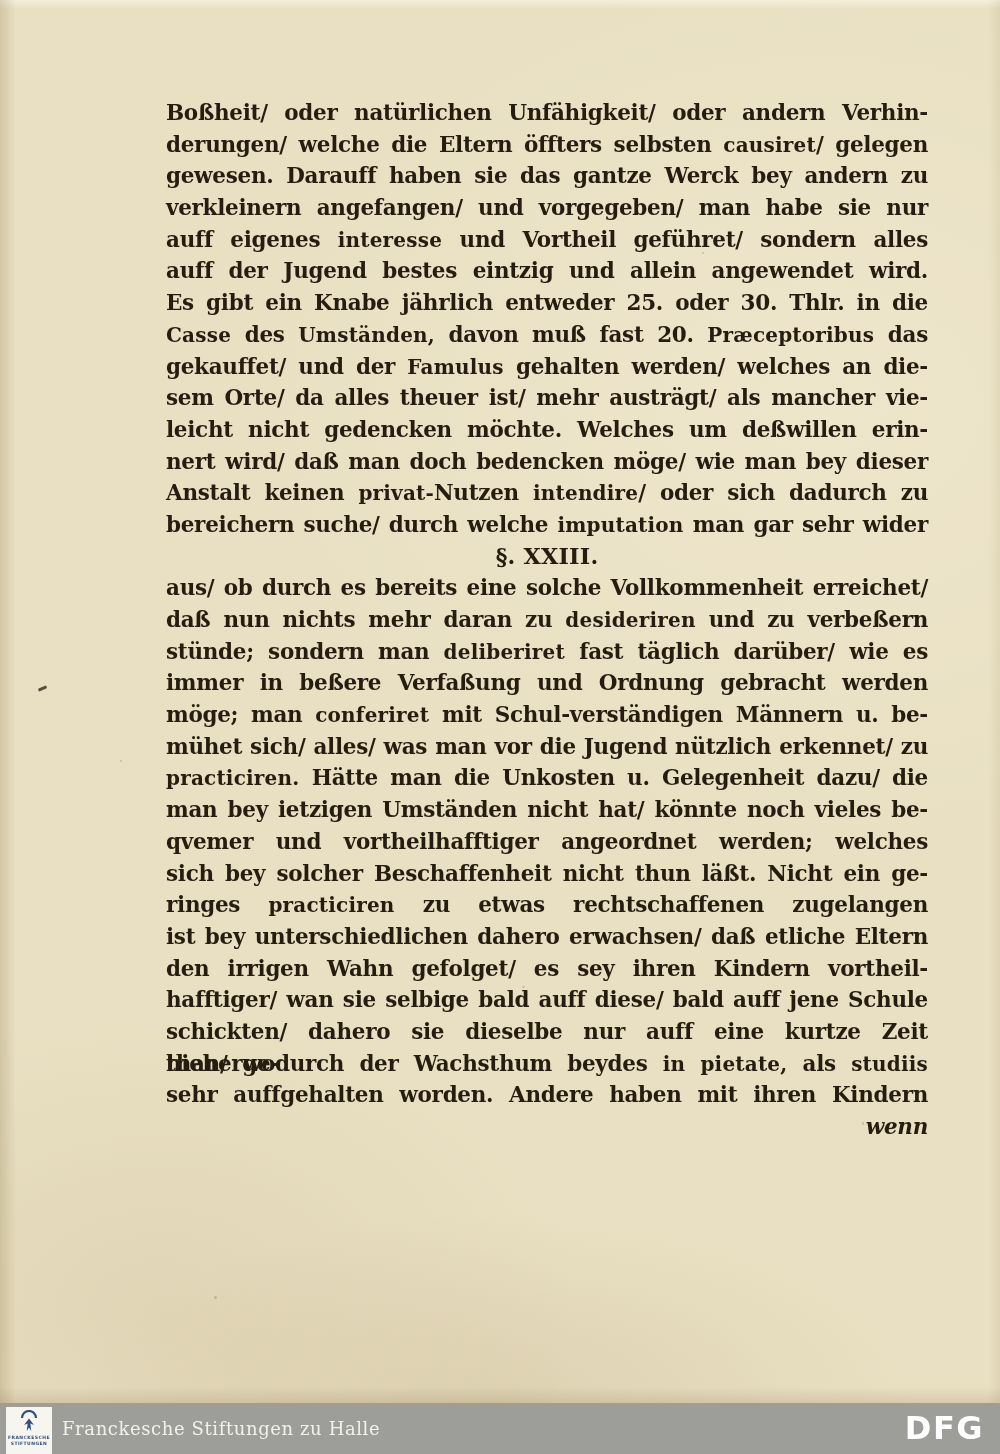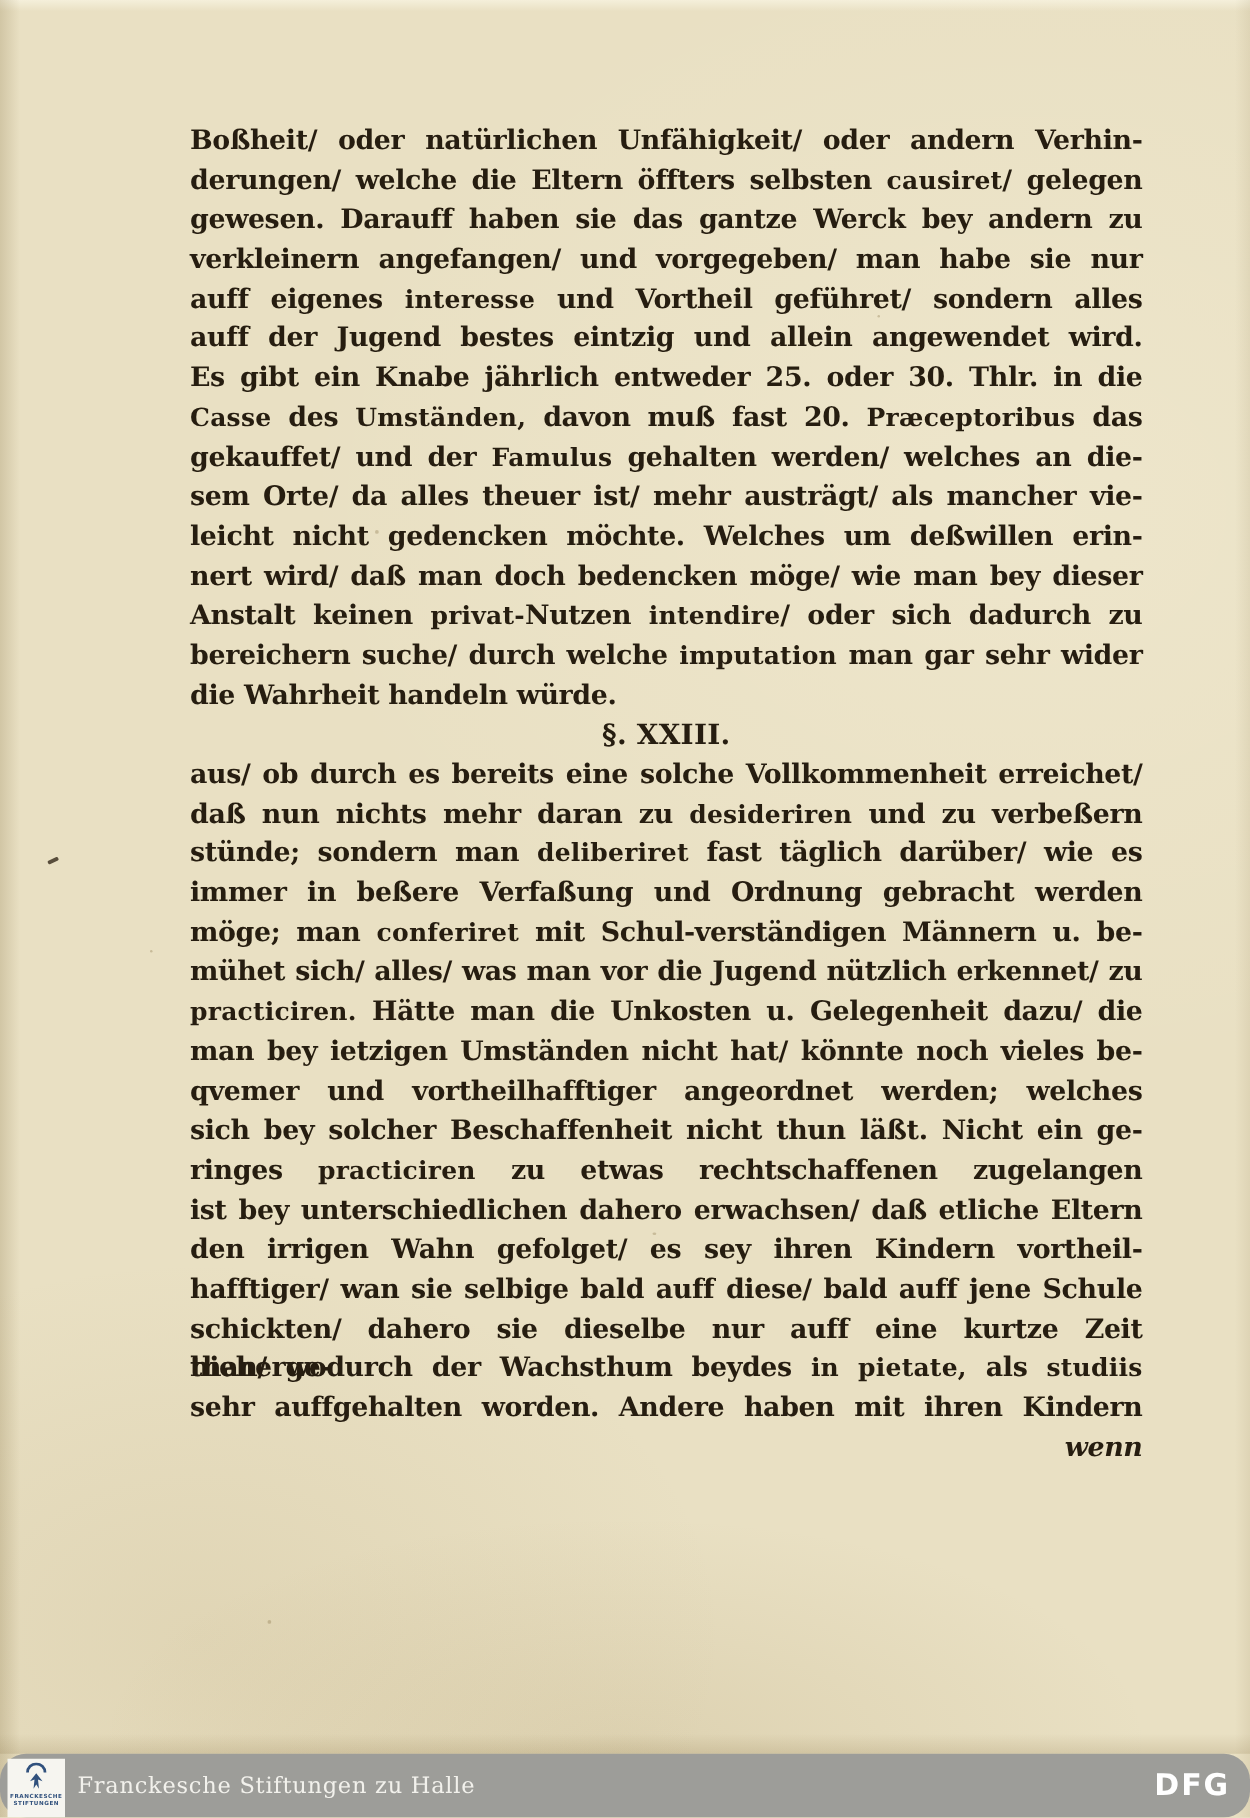--- a/index.html
+++ b/index.html
@@ -20,58 +20,57 @@
       radial-gradient(ellipse 600px 260px at 50% 96%, rgba(150,125,70,0.14), transparent 70%);
   }
   .edge-bottom{
     position:absolute;left:0;top:1387px;width:1000px;height:16px;
     background:linear-gradient(to bottom, rgba(130,108,60,0), rgba(130,108,60,0.18));
   }
   .speck{position:absolute;border-radius:50%;background:rgba(115,92,48,0.28);}
   .ink-mark{position:absolute;background:rgba(40,30,15,0.75);border-radius:1px;transform:rotate(65deg);}
 
   .textblock{
-    position:absolute;left:152px;top:97px;width:762px;
+    position:absolute;left:166px;top:97px;width:762px;
     color:var(--ink,#261d10);
   }
   .line{
     height:31.7px;line-height:31.7px;font-size:21.5px;font-weight:bold;
     letter-spacing:-0.3px;
   }
   .line.j{text-align:justify;text-align-last:justify;}
   .line.l{text-align:left;}
   .line.c{text-align:center;font-size:24px;font-weight:normal;letter-spacing:0.5px;}
   .line.r{text-align:right;font-style:italic;}
   .line.ind{text-indent:48px;}
   .an{font-weight:bold;font-size:0.93em;letter-spacing:0.2px;}
 
   .footer-bar{
     position:absolute;left:0;top:1403px;width:1000px;height:51px;
     background:var(--footer-bar,#9d9d99);
-    border-radius:21px;
   }
   .logo-box{
     position:absolute;left:6px;top:4px;width:46px;height:47px;
     background:#f6f5f0;display:flex;flex-direction:column;align-items:center;
     padding-top:3px;box-sizing:border-box;
   }
   .logo-text{
     font-family:"DejaVu Sans", sans-serif;font-weight:bold;
     font-size:4.5px;line-height:5.5px;letter-spacing:0.45px;
     color:var(--logo-blue,#31517d);text-align:center;margin-top:1px;
   }
   .bar-title{
     position:absolute;left:62px;top:0;height:51px;line-height:51px;
     color:var(--footer-text,#f2f1ec);font-size:18px;letter-spacing:0.6px;
     font-family:"DejaVu Serif", serif;
   }
   .dfg{
     position:absolute;right:16px;top:0;height:51px;line-height:51px;
     color:#ffffff;font-family:"DejaVu Sans", sans-serif;
-    font-weight:800;font-size:24px;letter-spacing:1.5px;
+    font-weight:800;font-size:32px;letter-spacing:1.5px;
   }
 </style>
 </head>
 <body>
 
 <div class="paper"></div>
 <div class="edge-bottom"></div>
 
 <div class="speck" style="left:300px;top:424px;width:3px;height:3px;"></div>
 <div class="speck" style="left:702px;top:252px;width:2px;height:2px;"></div>
@@ -89,21 +88,20 @@
     <div class="line j"><span class="bl">auff eigenes </span><span class="an">interesse</span><span class="bl"> und Vortheil geführet/ sondern alles</span></div>
     <div class="line j"><span class="bl">auff der Jugend bestes eintzig und allein angewendet wird.</span></div>
     <div class="line j"><span class="bl">Es gibt ein Knabe jährlich entweder 25. oder 30. Thlr. in die</span></div>
     <div class="line j"><span class="an">Casse</span><span class="bl"> des </span><span class="an">Umständen,</span><span class="bl"> davon muß fast 20. </span><span class="an">Præceptoribus</span><span class="bl"> das</span></div>
     <div class="line j"><span class="bl">gekauffet/ und der </span><span class="an">Famulus</span><span class="bl"> gehalten werden/ welches an die-</span></div>
     <div class="line j"><span class="bl">sem Orte/ da alles theuer ist/ mehr austrägt/ als mancher vie-</span></div>
     <div class="line j"><span class="bl">leicht nicht gedencken möchte. Welches um deßwillen erin-</span></div>
     <div class="line j"><span class="bl">nert wird/ daß man doch bedencken möge/ wie man bey dieser</span></div>
     <div class="line j"><span class="bl">Anstalt keinen </span><span class="an">privat-</span><span class="bl">Nutzen </span><span class="an">intendire</span><span class="bl">/ oder sich dadurch zu</span></div>
     <div class="line j"><span class="bl">bereichern suche/ durch welche </span><span class="an">imputation</span><span class="bl"> man gar sehr wider</span></div>
-    <div class="line l"><span class="bl">die Wahrheit handeln würde.</span></div>
     <div class="line c"><span class="an">§. XXIII.</span></div>
     <div class="line j"><span class="bl">aus/ ob durch es bereits eine solche Vollkommenheit erreichet/</span></div>
     <div class="line j"><span class="bl">daß nun nichts mehr daran zu </span><span class="an">desideriren</span><span class="bl"> und zu verbeßern</span></div>
     <div class="line j"><span class="bl">stünde; sondern man </span><span class="an">deliberiret</span><span class="bl"> fast täglich darüber/ wie es</span></div>
     <div class="line j"><span class="bl">immer in beßere Verfaßung und Ordnung gebracht werden</span></div>
     <div class="line j"><span class="bl">möge; man </span><span class="an">conferiret</span><span class="bl"> mit Schul-verständigen Männern u. be-</span></div>
     <div class="line j"><span class="bl">mühet sich/ alles/ was man vor die Jugend nützlich erkennet/ zu</span></div>
     <div class="line j"><span class="an">practiciren.</span><span class="bl"> Hätte man die Unkosten u. Gelegenheit dazu/ die</span></div>
     <div class="line j"><span class="bl">man bey ietzigen Umständen nicht hat/ könnte noch vieles be-</span></div>
     <div class="line j"><span class="bl">qvemer und vortheilhafftiger angeordnet werden; welches</span></div>

